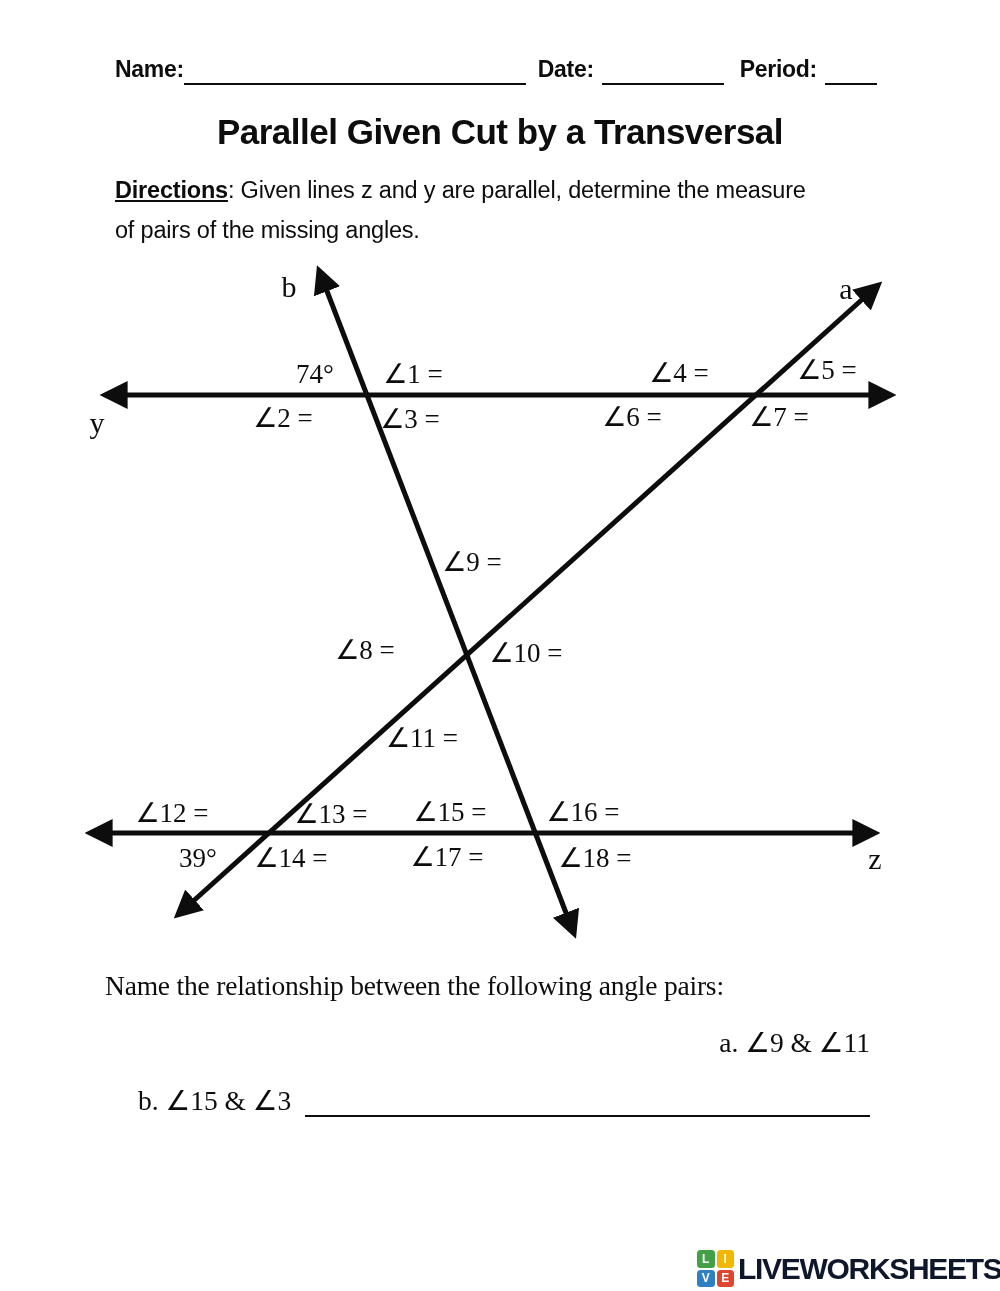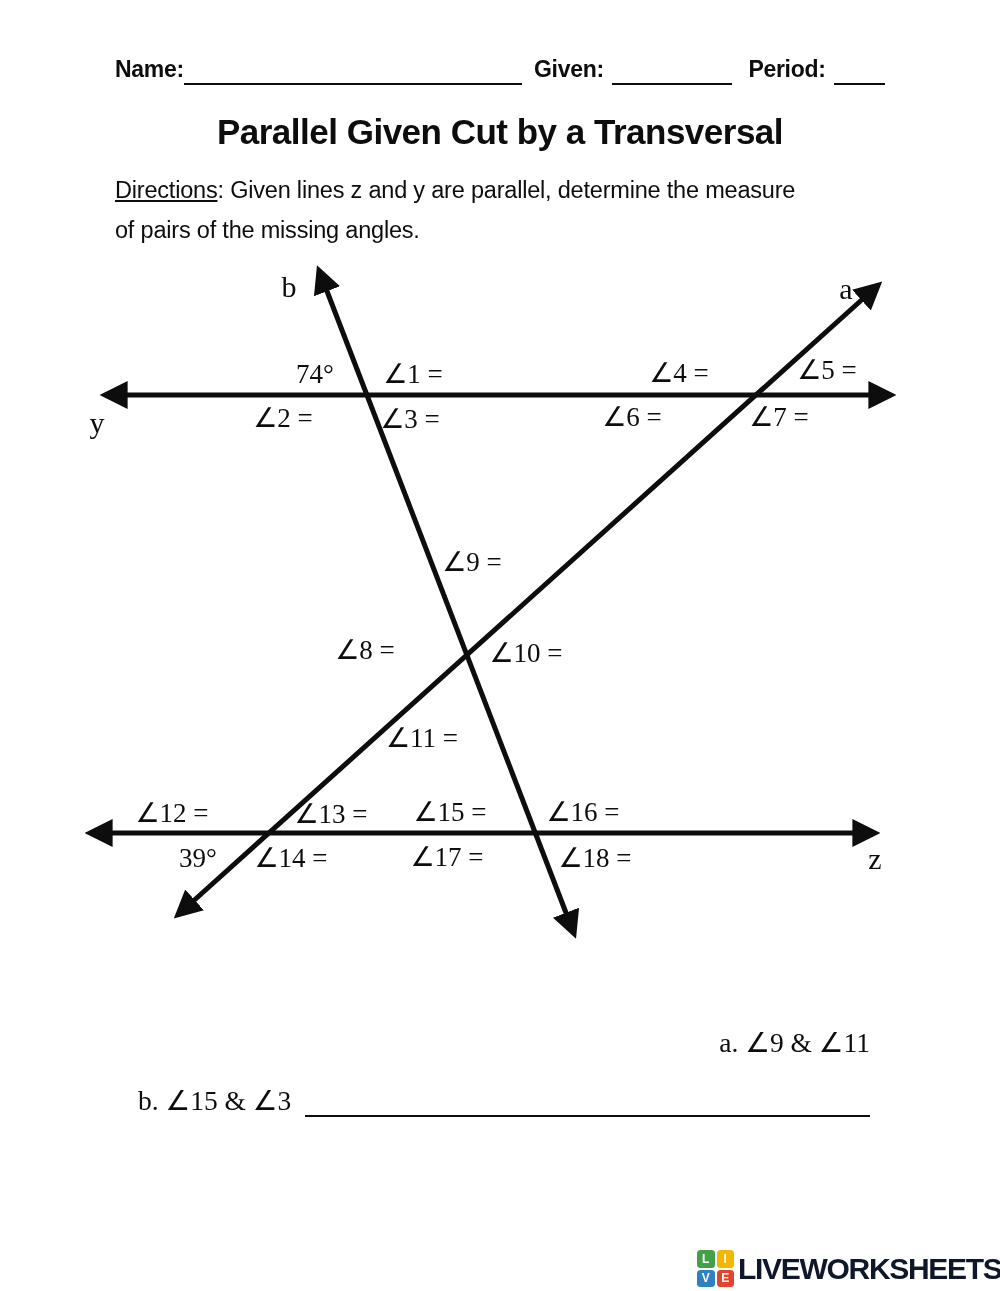--- a/index.html
+++ b/index.html
@@ -24,21 +24,21 @@
 
   .title {
     position:absolute; top:112px; left:0; width:100%; text-align:center;
     font-size:35px; font-weight:bold; letter-spacing:-0.5px;
   }
 
   .directions {
     position:absolute; top:170px; left:115px; width:790px;
     font-size:23.5px; line-height:40px; letter-spacing:-0.2px;
   }
-  .directions .u { text-decoration:underline; }
+  .directions .u { text-decoration:underline;font-weight:bold; }
 
   .diagram { position:absolute; top:255px; left:0; }
   .diagram text {
     font-family:"Liberation Serif", serif; font-size:27px; fill:#0d0d0d;
   }
   .diagram text.line-letter { font-size:30px; }
   .diagram line { stroke:#0d0d0d; stroke-width:5; }
 
   .q-prompt {
     position:absolute; top:970px; left:105px;
@@ -79,21 +79,21 @@
   }
 </style>
 </head>
 <body>
 
 <div class="page">
 
   <div class="header-row">
     <span class="hdr-label">Name:</span>
     <span class="blank blank-name"></span>
-    <span class="hdr-label hdr-date">Given:</span>
+    <span class="hdr-label hdr-date">Date:</span>
     <span class="blank blank-date"></span>
     <span class="hdr-label hdr-period">Period:</span>
     <span class="blank blank-period"></span>
   </div>
 
   <div class="title">Parallel Given Cut by a Transversal</div>
 
   <div class="directions">
     <span class="u">Directions</span><span>: Given lines z and y are parallel, determine the measure</span><br>
     <span>of pairs of the missing angles.</span>
@@ -137,20 +137,21 @@
 
     <text x="172" y="567" text-anchor="middle">∠12 =</text>
     <text x="331" y="568" text-anchor="middle">∠13 =</text>
     <text x="450" y="566" text-anchor="middle">∠15 =</text>
     <text x="583" y="566" text-anchor="middle">∠16 =</text>
     <text x="291" y="612" text-anchor="middle">∠14 =</text>
     <text x="447" y="611" text-anchor="middle">∠17 =</text>
     <text x="595" y="612" text-anchor="middle">∠18 =</text>
   </svg>
 
+  <div class="q-prompt">Name the relationship between the following angle pairs:</div>
 
   <div class="q-row q-a">
     <span class="pair">a. ∠9 &amp; ∠11</span>
     <span class="q-blank"></span>
   </div>
   <div class="q-row q-b">
     <span class="pair">b. ∠15 &amp; ∠3</span>
     <span class="q-blank"></span>
   </div>
 

